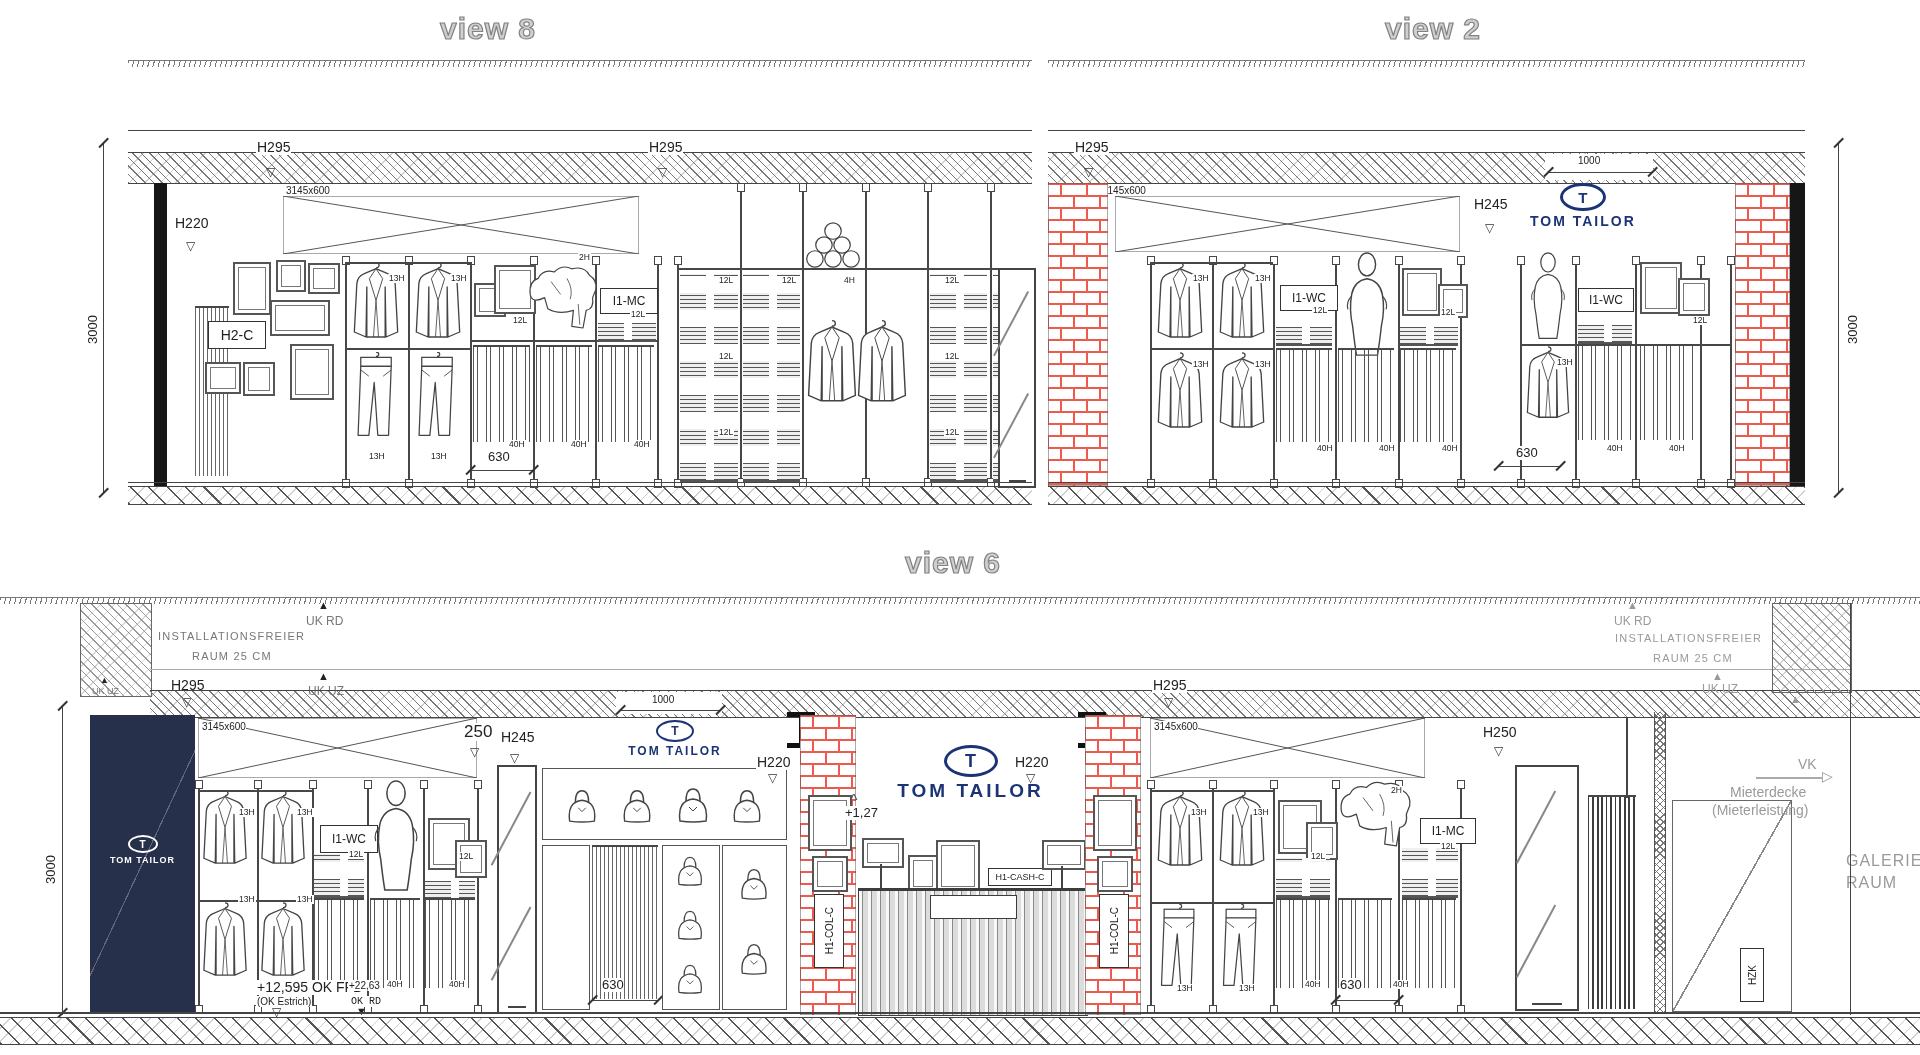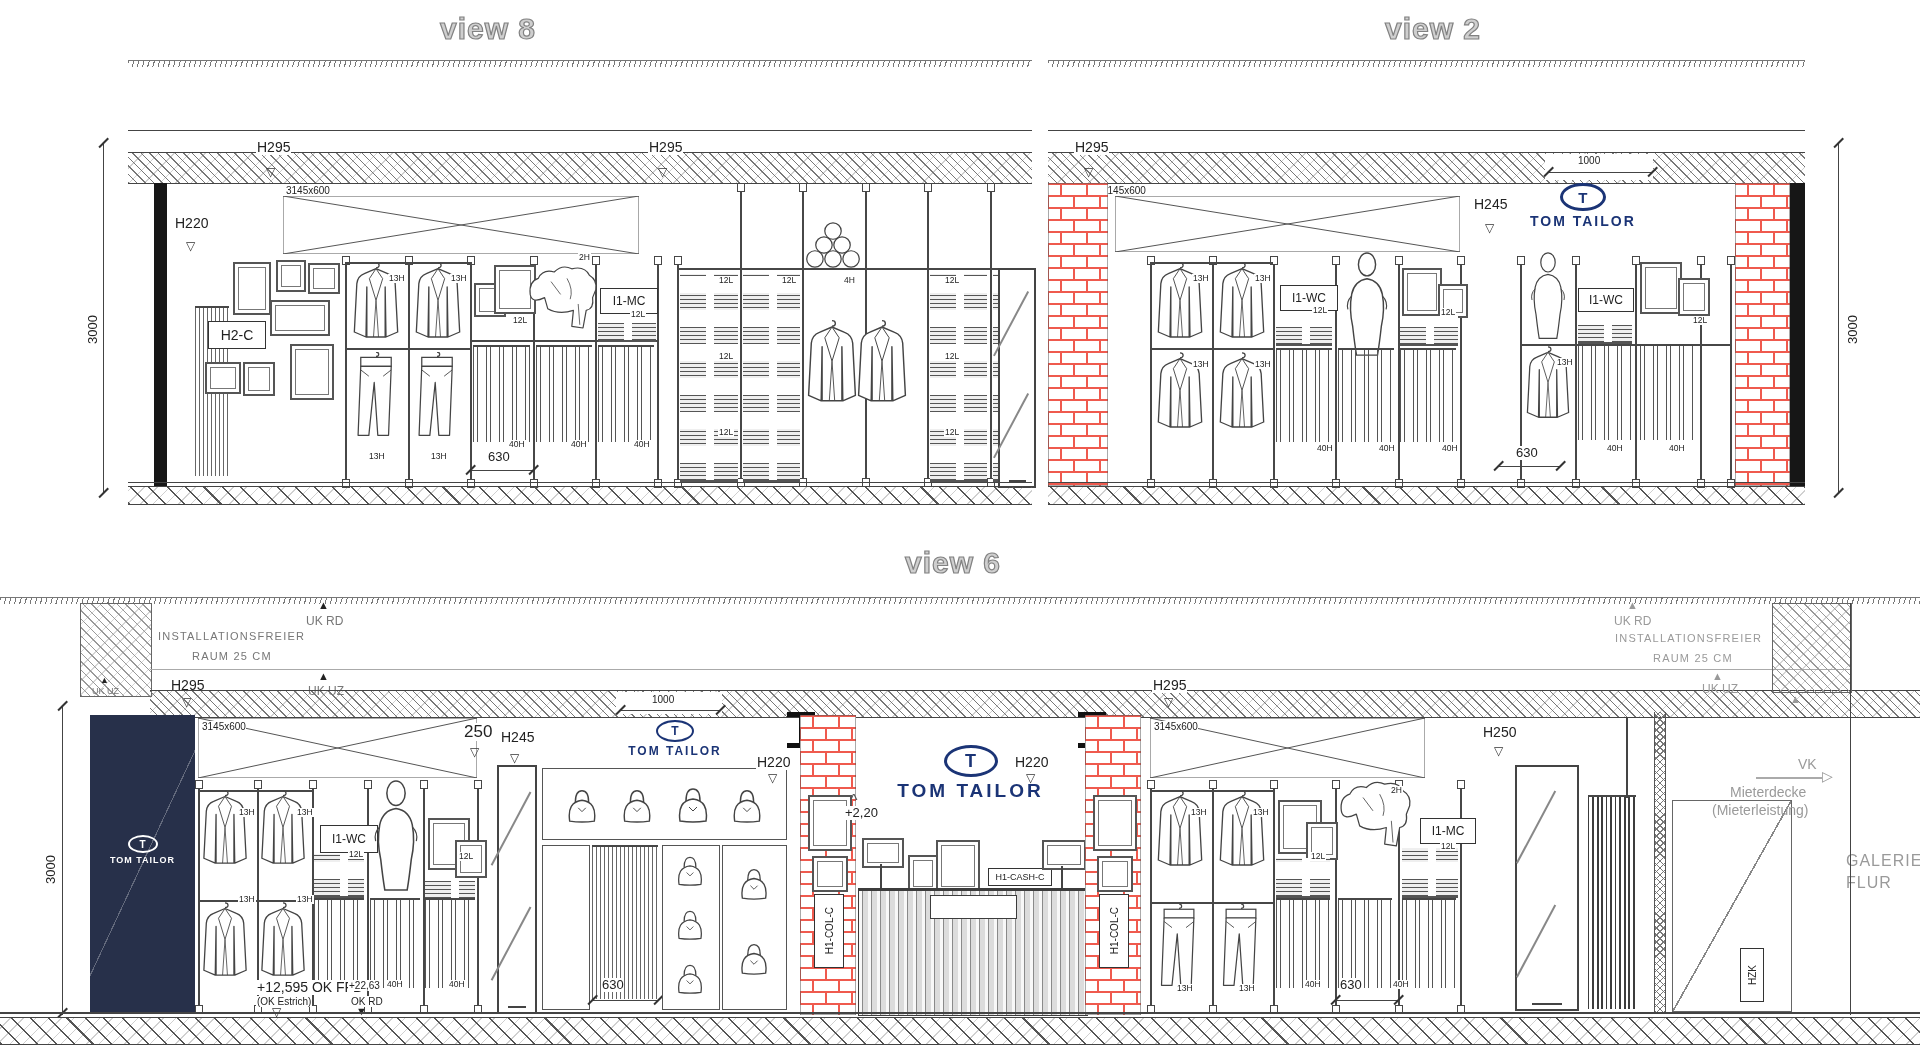--- a/index.html
+++ b/index.html
@@ -554,21 +554,21 @@
         <div></div>
       </div>
     <div class="a frame" style="left:812px;top:316px;width:32px;height:32px;">
         <div></div>
       </div>
     <div class="a vbox" style="left:814px;top:354px;width:28px;height:72px;">
       <span class="vtxt">H1-COL-C</span>
     </div>
 
     <div class="a sm" style="left:850px;top:252px;font-size:16px;color:#555;background:transparent;">^</div>
-    <div class="a sm" style="left:845px;top:266px;font-size:13px;">+2,20</div>
+    <div class="a sm" style="left:845px;top:266px;font-size:13px;">+1,27</div>
 
     <div class="a tt" style="left:868px;top:205px;width:205px;">
       <div class="ell" style="width:48px;height:26px;border:3.5px solid #1b3476;color:#1b3476;font-size:18px;">T</div>
       <div class="nm" style="color:#1b3476;font-size:19px;margin-top:3px;letter-spacing:3px;">TOM TAILOR</div>
     </div>
 
     <div class="a frame" style="left:862px;top:298px;width:38px;height:26px;">
         <div></div>
       </div>
     <div class="a dline" style="left:880px;top:324px;width:2px;height:24px;"></div>
@@ -679,30 +679,30 @@
     <div class="a wallh" style="left:1772px;top:63px;width:78px;height:88px;"></div>
     <div class="a trif" style="left:1790px;top:154px;color:#999;">▲</div>
 
     <div class="a door" style="left:1672px;top:260px;width:118px;height:210px;"></div>
     <div class="a ann2" style="left:1798px;top:216px;font-size:14px;">VK</div>
     <div class="a grayline" style="left:1756px;top:237px;width:66px;height:1.5px;"></div>
     <div class="a ann2" style="left:1822px;top:228px;font-size:14px;">▷</div>
     <div class="a ann2" style="left:1730px;top:244px;font-size:14px;">Mieterdecke</div>
     <div class="a ann2" style="left:1712px;top:262px;font-size:14px;">(Mieterleistung)</div>
     <div class="a big-ann" style="left:1846px;top:312px;">GALERIE</div>
-    <div class="a big-ann" style="left:1846px;top:334px;">FLUR</div>
+    <div class="a big-ann" style="left:1846px;top:334px;">RAUM</div>
     <div class="a vbox" style="left:1740px;top:408px;width:22px;height:52px;">
       <span class="vtxt">HZK</span>
     </div>
     <div class="a dline" style="left:1850px;top:63px;width:1px;height:412px;"></div>
 
     <div class="a xs" style="left:256px;top:440px;font-size:14px;">+12,595 OK FFB</div>
     <div class="a xs" style="left:256px;top:456px;font-size:10px;">(OK Estrich)</div>
     <div class="a tri" style="left:272px;top:466px;">▽</div>
     <div class="a xs" style="left:348px;top:440px;font-size:10px;">+22,63</div>
-    <div class="a xs" style="left:350px;top:456px;font-size:10px;">OK RD</div>
+    <div class="a xs" style="left:350px;top:456px;font-size:10px;font-family:Liberation Mono, monospace;">OK RD</div>
     <div class="a trif" style="left:356px;top:466px;">▼</div>
 
     <div class="a dline" style="left:0;top:472px;width:1920px;height:2px;"></div>
     <div class="a floorh" style="left:0;top:477px;width:1920px;height:26px;"></div>
   </div>
 
 </div>
 
 </body></html>

